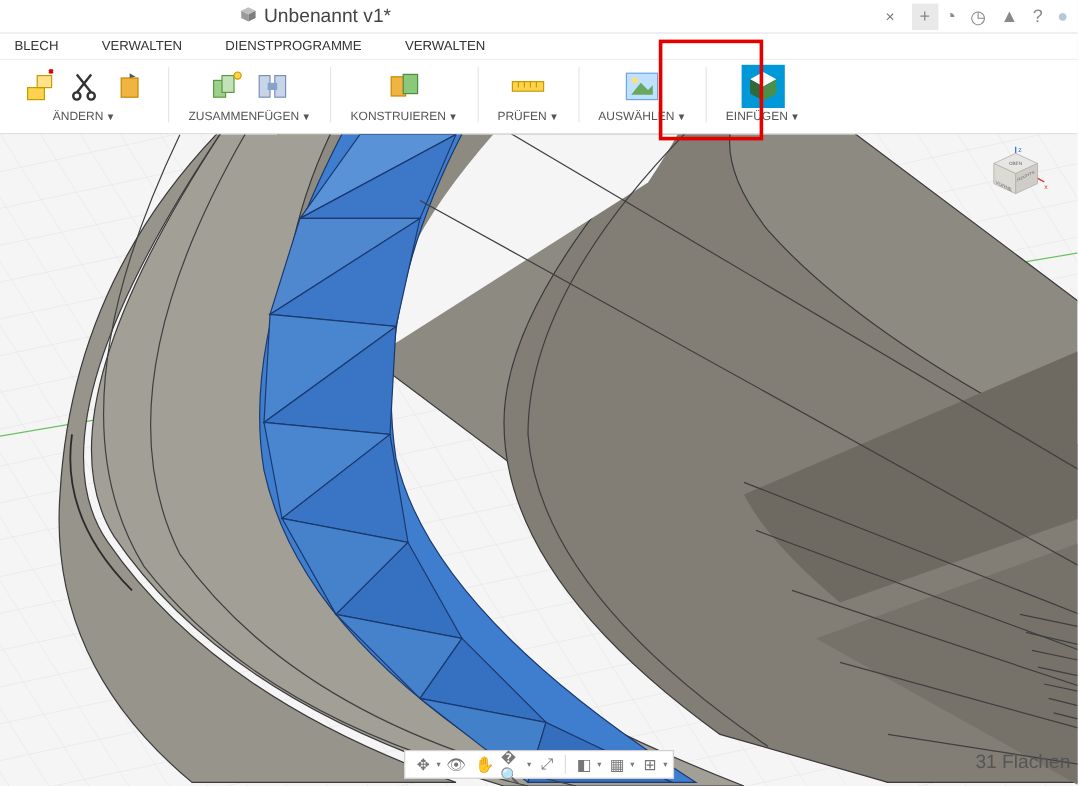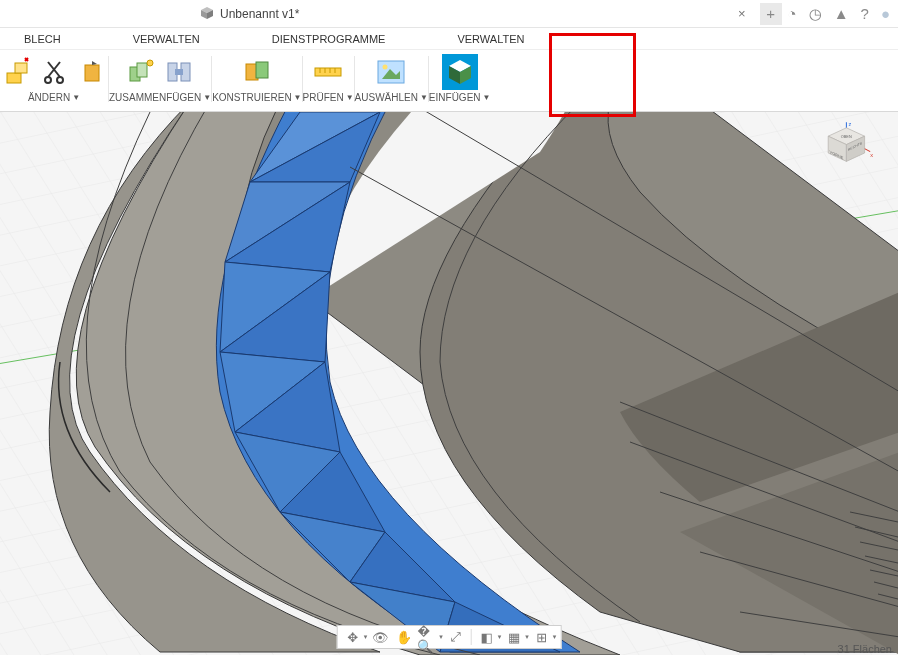--- a/index.html
+++ b/index.html
@@ -24,21 +24,21 @@
     position: relative;
   }
   .tab {
     display: flex;
     align-items: center;
     padding: 0 10px;
     margin-left: 190px;
     height: 100%;
   }
   .tab .cube-icon { margin-right: 6px; color: #7a7a7a; }
-  .tab-title { font-size: 12px; color: #444; }
+  .tab-title { font-size: 16px; color: #444; }
   .tab-close {
     margin-left: auto;
     margin-right: 4px;
     color: #777;
     font-size: 13px;
     padding: 0 6px;
     cursor: pointer;
   }
   .tab-add {
     width: 22px; height: 22px;
@@ -53,36 +53,36 @@
     display: flex; align-items: center; gap: 12px;
     padding-right: 8px;
   }
   .tri { color: #8a8a8a; font-size: 15px; cursor: pointer; }
 
   
   .menubar {
     height: 22px;
     display: flex;
     align-items: center;
-    gap: 72px;
-    padding: 0 24px;
+    gap: 36px;
+    padding: 0 12px;
     border-bottom: 1px solid #eee;
   }
   .menubar .mitem { font-size: 11px; color: #333; cursor: pointer; }
 
   
   .toolbar {
     height: 62px;
     display: flex;
     align-items: flex-start;
     border-bottom: 1px solid #d8d8d8;
     position: relative;
     background: #fff;
   }
-  .tgroup { display:flex; flex-direction:column; align-items:center; padding: 4px 0 0; }
+  .tgroup { display:flex; flex-direction:column; align-items:center; padding: 4px 16px 0; }
   .trow { display:flex; align-items:center; gap:6px; height:36px; }
   .iconbtn {
     width: 32px; height: 32px;
     display:flex; align-items:center; justify-content:center;
     cursor:pointer;
   }
   .tlabel {
     font-size: 10px;
     color: #555;
     margin-top: 2px;
@@ -133,22 +133,22 @@
   .bottombar .bicon {
     width: 22px; height: 20px;
     display:flex; align-items:center; justify-content:center;
     color:#777; font-size:13px; cursor:pointer;
   }
   .bottombar .bsep { width:1px; height:16px; background:#ddd; margin:0 2px;}
   .bdd { font-size:7px; color:#777; margin-left:-2px; }
 
   .status {
     position:absolute;
-    right:6px; bottom:0;
-    font-size:11px; color:#555;
+    right:6px; bottom:10px;
+    font-size:16px; color:#555;
   }
 </style>
 </head>
 <body>
 
 <div class="tabbar">
   <div class="tab">
     <span class="cube-icon">
       <svg width="14" height="14" viewBox="0 0 14 14">
         <polygon points="7,1 13,4 7,7 1,4" fill="#bfbfbf"></polygon>

